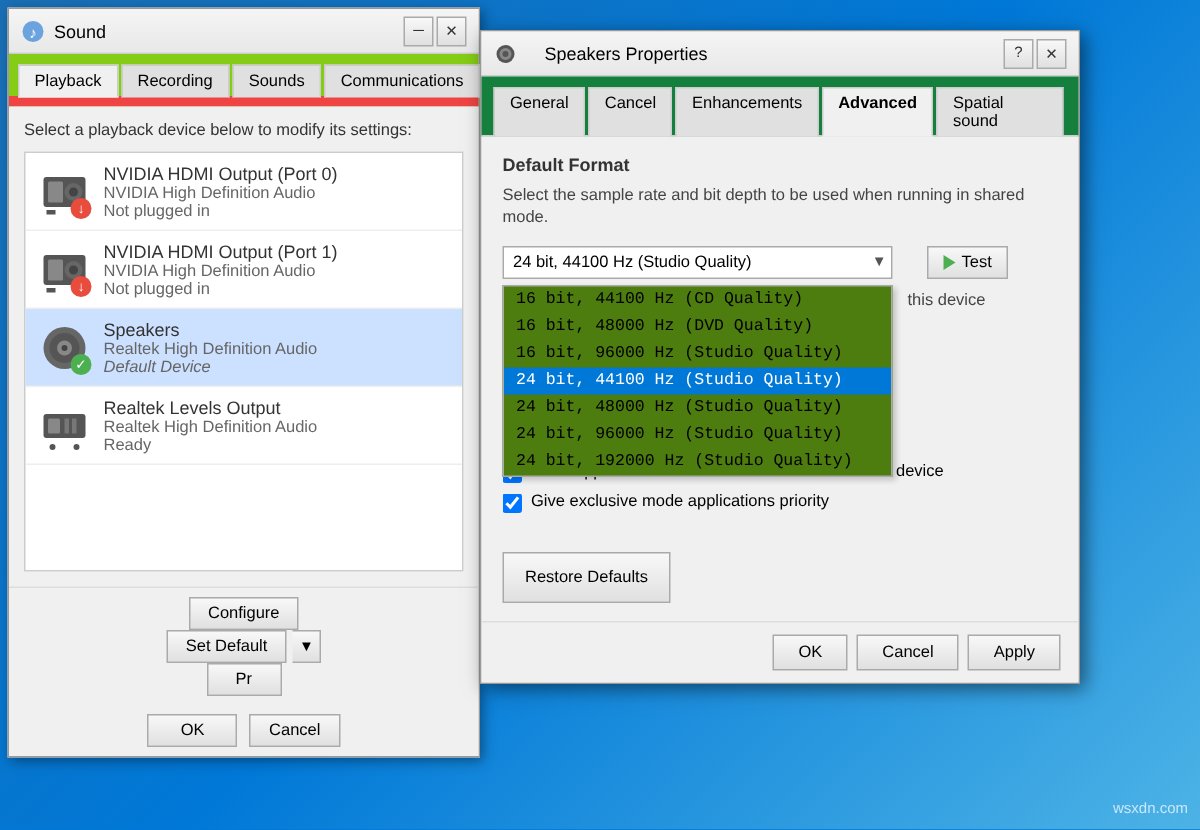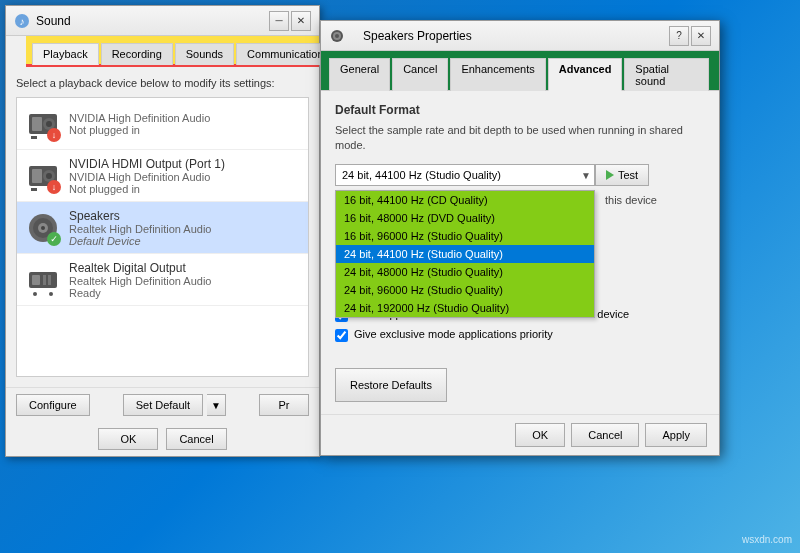--- a/index.html
+++ b/index.html
@@ -70,23 +70,22 @@
       align-items: center;
       justify-content: center;
       font-size: 10px;
       color: #333;
     }
 
     
     .tab-bar {
       display: flex;
       padding: 6px 6px 0 6px;
-      background: #fde047;
-      border-bottom: 3px solid #ef4444;
-      margin-left: 20px;
+      background: #84cc16;
+      border-bottom: 7px solid #ef4444;
     }
 
     .tab {
       padding: 4px 10px;
       border: 1px solid #ccc;
       border-bottom: none;
       background: #e0e0e0;
       cursor: pointer;
       font-size: 11px;
       margin-right: 2px;
@@ -184,20 +183,21 @@
     }
 
     
     .sound-bottom {
       display: flex;
       justify-content: space-between;
       align-items: center;
       padding: 6px 10px;
       background: #f0f0f0;
       border-top: 1px solid #ddd;
+      flex-direction: column;
     }
 
     .btn-group {
       display: flex;
       gap: 4px;
     }
 
     .btn {
       padding: 4px 12px;
       border: 1px solid #aaa;
@@ -304,21 +304,21 @@
       border: 1px solid #aaa;
       background: white;
       font-size: 11px;
       appearance: none;
       cursor: pointer;
     }
 
     .dropdown-row {
       display: flex;
       align-items: center;
-      gap: 0;
+      gap: 23px;
       margin-bottom: 12px;
     }
 
     .dropdown-wrapper {
       position: relative;
       display: inline-block;
     }
 
     .dropdown-arrow {
       position: absolute;
@@ -350,24 +350,25 @@
       border-bottom: 5px solid transparent;
       display: inline-block;
     }
 
     
     .dropdown-list {
       position: absolute;
       top: 26px;
       left: 0;
       width: 260px;
-      background: #84cc16;
+      background: #4d7c0f;
       border: 1px solid #aaa;
       z-index: 100;
       box-shadow: 2px 2px 4px rgba(0,0,0,0.2);
+      font-family: Liberation Mono, monospace;
     }
 
     .dropdown-list-item {
       padding: 3px 8px;
       font-size: 11px;
       cursor: pointer;
       white-space: nowrap;
     }
     .dropdown-list-item.selected { background: #0078d7; color: white; }
 
@@ -482,20 +483,21 @@
               <rect x="4" y="8" width="28" height="20" rx="2" fill="#555"></rect>
               <rect x="7" y="11" width="10" height="14" rx="1" fill="#888"></rect>
               <circle cx="24" cy="18" r="6" fill="#666"></circle>
               <circle cx="24" cy="18" r="3" fill="#444"></circle>
               <rect x="6" y="30" width="6" height="3" fill="#555"></rect>
               <rect x="24" y="30" width="6" height="3" fill="#555"></rect>
             </svg>
             <div class="down-arrow-badge">↓</div>
           </div>
           <div class="device-text">
+            <div class="device-name">NVIDIA HDMI Output (Port 0)</div>
             <div class="device-driver">NVIDIA High Definition Audio</div>
             <div class="device-status">Not plugged in</div>
           </div>
         </div>
 
         <div class="device-item">
           <div class="device-icon">
             <svg width="36" height="36" viewBox="0 0 36 36">
               <rect x="4" y="8" width="28" height="20" rx="2" fill="#555"></rect>
               <rect x="7" y="11" width="10" height="14" rx="1" fill="#888"></rect>
@@ -535,21 +537,21 @@
             <svg width="36" height="36" viewBox="0 0 36 36">
               <rect x="4" y="10" width="28" height="16" rx="2" fill="#555"></rect>
               <rect x="7" y="13" width="8" height="10" rx="1" fill="#888"></rect>
               <rect x="18" y="13" width="3" height="10" fill="#777"></rect>
               <rect x="23" y="13" width="3" height="10" fill="#777"></rect>
               <circle cx="10" cy="32" r="2" fill="#555"></circle>
               <circle cx="26" cy="32" r="2" fill="#555"></circle>
             </svg>
           </div>
           <div class="device-text">
-            <div class="device-name">Realtek Digital Output</div>
+            <div class="device-name">Realtek Levels Output</div>
             <div class="device-driver">Realtek High Definition Audio</div>
             <div class="device-status">Ready</div>
           </div>
         </div>
       </div>
     </div>
 
     <div class="sound-bottom">
       <button class="btn">Configure</button>
       <div class="btn-group">

